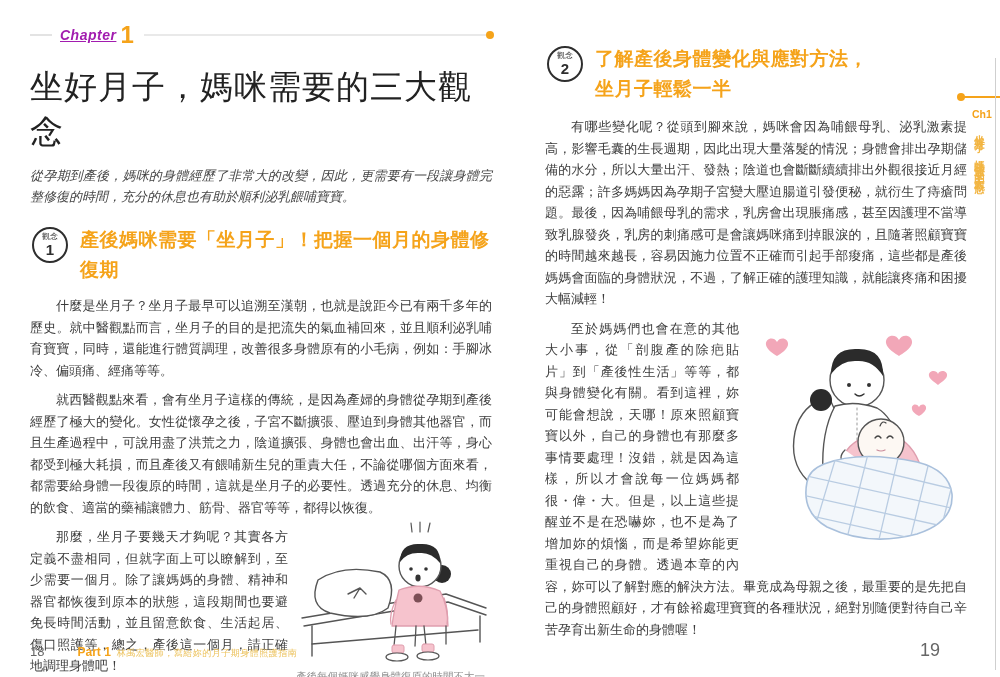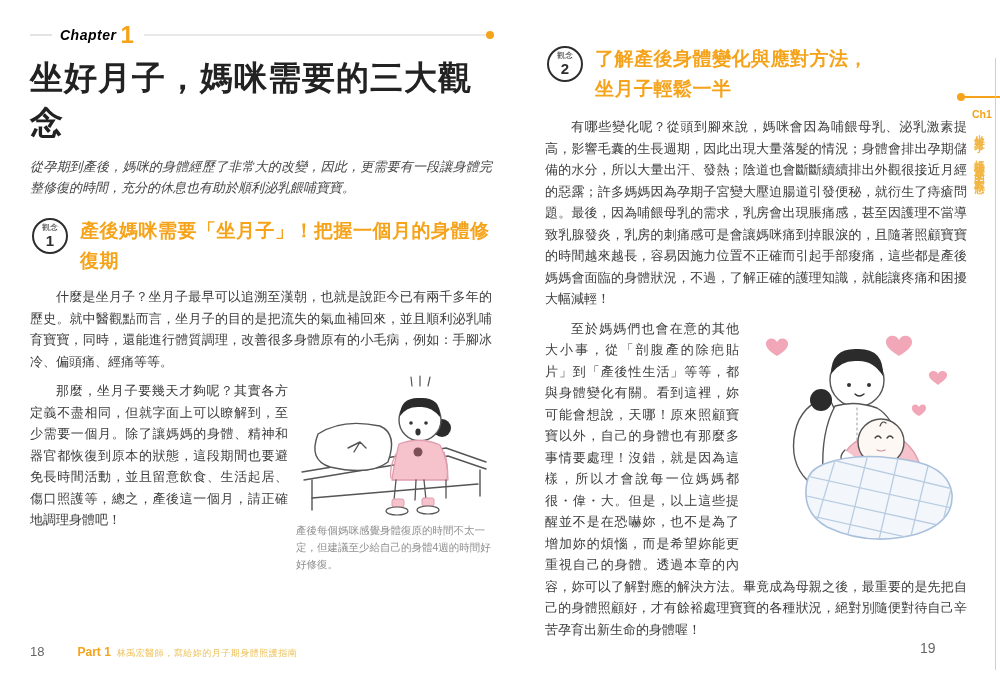--- a/index.html
+++ b/index.html
@@ -11,23 +11,23 @@
   .canvas { position:absolute; inset:0; background:#fff; }
 
   
   .page-left { position:absolute; left:30px; top:24px; width:462px; }
   .chapter-row { display:flex; align-items:center; height:22px; }
   .rule { height:2px; background:#e3e3e3; }
   .rule.pre { width:22px; margin-right:8px; }
   .rule.post { flex:1; margin-left:10px; height:2px; background:#e9e9e9; position:relative; }
   .rule.post::after { content:""; position:absolute; right:-2px; top:-3px; width:8px; height:8px;
     border-radius:50%; background:#f5a31a; }
-  .chapter-word { color:#000000; font-weight:bold; font-style:italic; font-size:14px; letter-spacing:.5px; }
+  .chapter-word { color:#a21caf; font-weight:bold; font-style:italic; font-size:14px; letter-spacing:.5px;text-decoration:underline; }
   .chapter-num { color:#f5a31a; font-weight:bold; font-size:24px; margin-left:4px; line-height:1; }
-  .page-title { font-size:33px; font-weight:bold; color:#222; letter-spacing:1px; margin-top:10px; }
+  .page-title { font-size:33px; font-weight:normal; color:#222; letter-spacing:1px; margin-top:19px; }
   .page-intro { margin-top:10px; font-size:13px; line-height:21px; color:#454545; text-align:justify;font-style:italic; }
 
   .concept { position:relative; margin-top:18px; }
   .concept-badge { position:absolute; left:2px; top:2px; width:36px; height:36px; border:2px solid #2e2e2e;
     border-radius:50%; background:#fff; display:flex; flex-direction:column; align-items:center;
     justify-content:center; line-height:1; }
   .concept-badge .b-top { font-size:8px; font-weight:normal; color:#2e2e2e; }
   .concept-badge .b-num { font-size:15px; font-weight:bold; color:#2e2e2e; margin-top:1px; }
   .concept-heading { margin-left:50px; color:#f5a31a; font-weight:bold; font-size:19px;
     line-height:30px; letter-spacing:.5px; }
@@ -47,21 +47,21 @@
   .folio { font-size:13px; color:#666; }
   .footer-part { margin-left:33px; font-size:12px; font-weight:bold; color:#f5a31a; }
   .footer-book { margin-left:6px; font-size:9px; color:#ecc25c; letter-spacing:.5px; }
 
   
   .page-right { position:absolute; left:545px; top:44px; width:422px; }
   .page-right .concept { margin-top:0; }
   .r-heading-line { display:block; }
   .right-body { margin-top:12px; }
   .figure-right { float:right; width:218px; height:232px; margin:4px 0 2px 10px; }
-  .folio-right { position:absolute; left:920px; top:640px; font-size:14px; color:#666; }
+  .folio-right { position:absolute; left:920px; top:640px; font-size:18px; color:#666; }
 
   
   .side-tab { position:absolute; right:0; top:96px; width:40px; }
   .tab-rule { position:relative; height:2px; background:#f5a31a; width:40px; }
   .tab-rule::before { content:""; position:absolute; left:-3px; top:-3px; width:8px; height:8px;
     border-radius:50%; background:#f5a31a; }
   .tab-ch { color:#f5a31a; font-weight:bold; font-size:10.5px; margin:10px 0 6px 12px; }
   .tab-title { writing-mode:vertical-rl; text-orientation:upright; color:#f2b542; font-size:10.5px;
     letter-spacing:3px; margin-left:13px; height:185px; font-weight:bold; }
 
@@ -89,20 +89,21 @@
     <div class="concept">
       <div class="concept-badge">
         <span class="b-top">觀念</span>
         <span class="b-num">1</span>
       </div>
       <h2 class="concept-heading">產後媽咪需要「坐月子」！把握一個月的身體修復期</h2>
     </div>
 
     <div class="left-body body-serif">
       <p class="para">什麼是坐月子？坐月子最早可以追溯至漢朝，也就是說距今已有兩千多年的歷史。就中醫觀點而言，坐月子的目的是把流失的氣血補回來，並且順利泌乳哺育寶寶，同時，還能進行體質調理，改善很多身體原有的小毛病，例如：手腳冰冷、偏頭痛、經痛等等。</p>
+      <p class="para">就西醫觀點來看，會有坐月子這樣的傳統，是因為產婦的身體從孕期到產後經歷了極大的變化。女性從懷孕之後，子宮不斷擴張、壓迫到身體其他器官，而且生產過程中，可說用盡了洪荒之力，陰道擴張、身體也會出血、出汗等，身心都受到極大耗損，而且產後又有餵哺新生兒的重責大任，不論從哪個方面來看，都需要給身體一段復原的時間，這就是坐月子的必要性。透過充分的休息、均衡的飲食、適當的藥補讓體力、筋骨、器官等等，都得以恢復。</p>
 
       <div class="l-row">
         <p class="para para3">那麼，坐月子要幾天才夠呢？其實各方定義不盡相同，但就字面上可以瞭解到，至少需要一個月。除了讓媽媽的身體、精神和器官都恢復到原本的狀態，這段期間也要避免長時間活動，並且留意飲食、生活起居、傷口照護等，總之，產後這一個月，請正確地調理身體吧！</p>
 
         <figure class="figure-left">
 
           <svg width="196" height="150" viewBox="0 0 196 150">
             <g fill="none" stroke="#555" stroke-width="1.4" stroke-linecap="round" stroke-linejoin="round">
 
               <path d="M6,104 L150,80 L190,94"></path>

